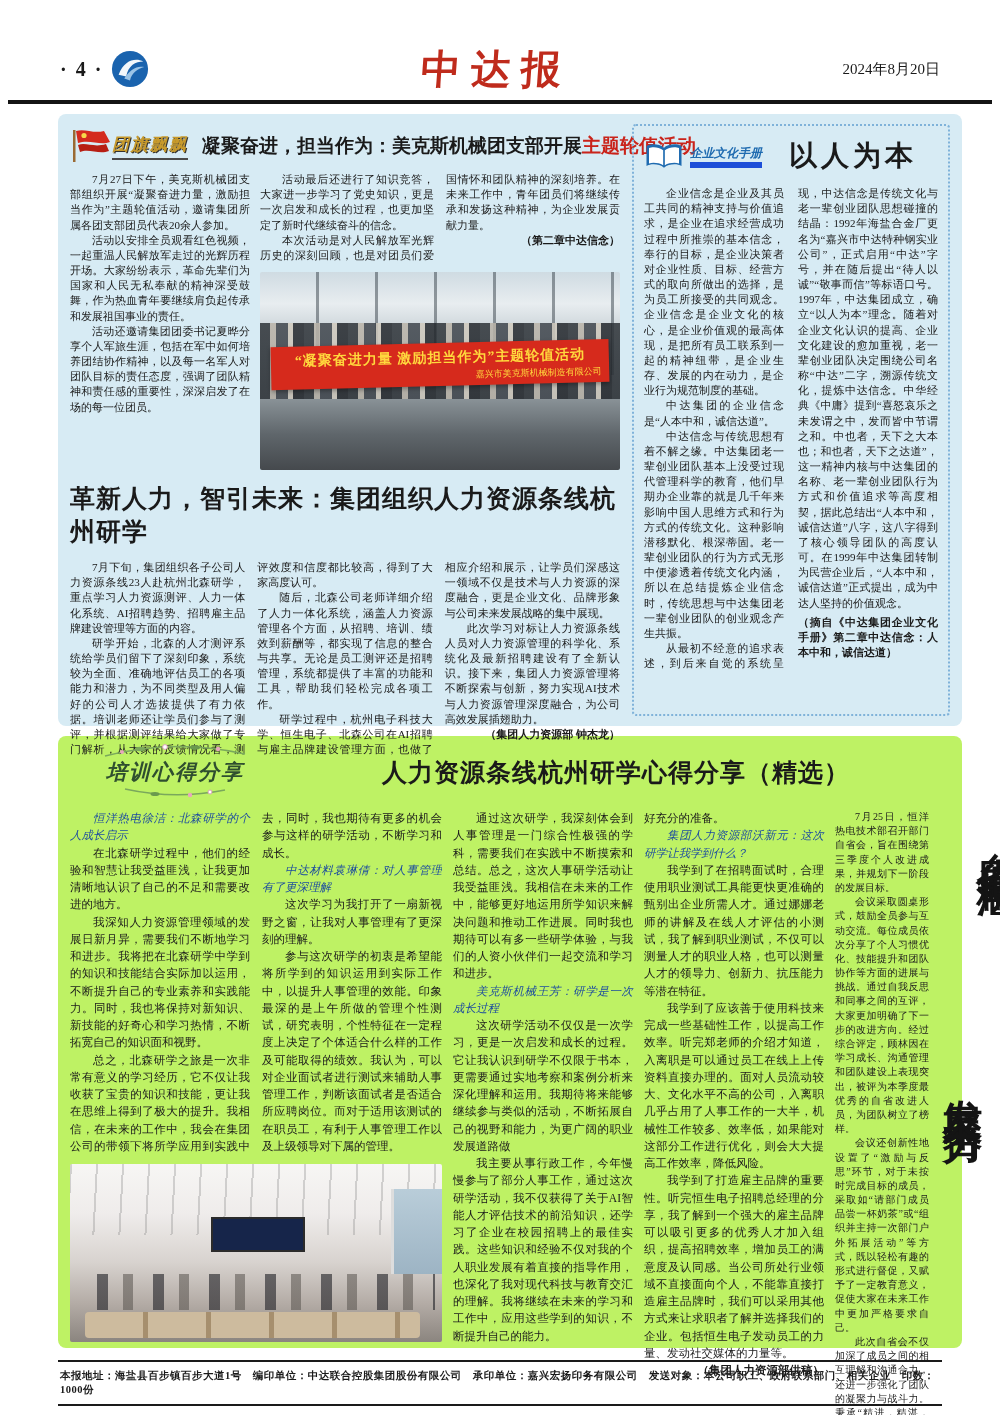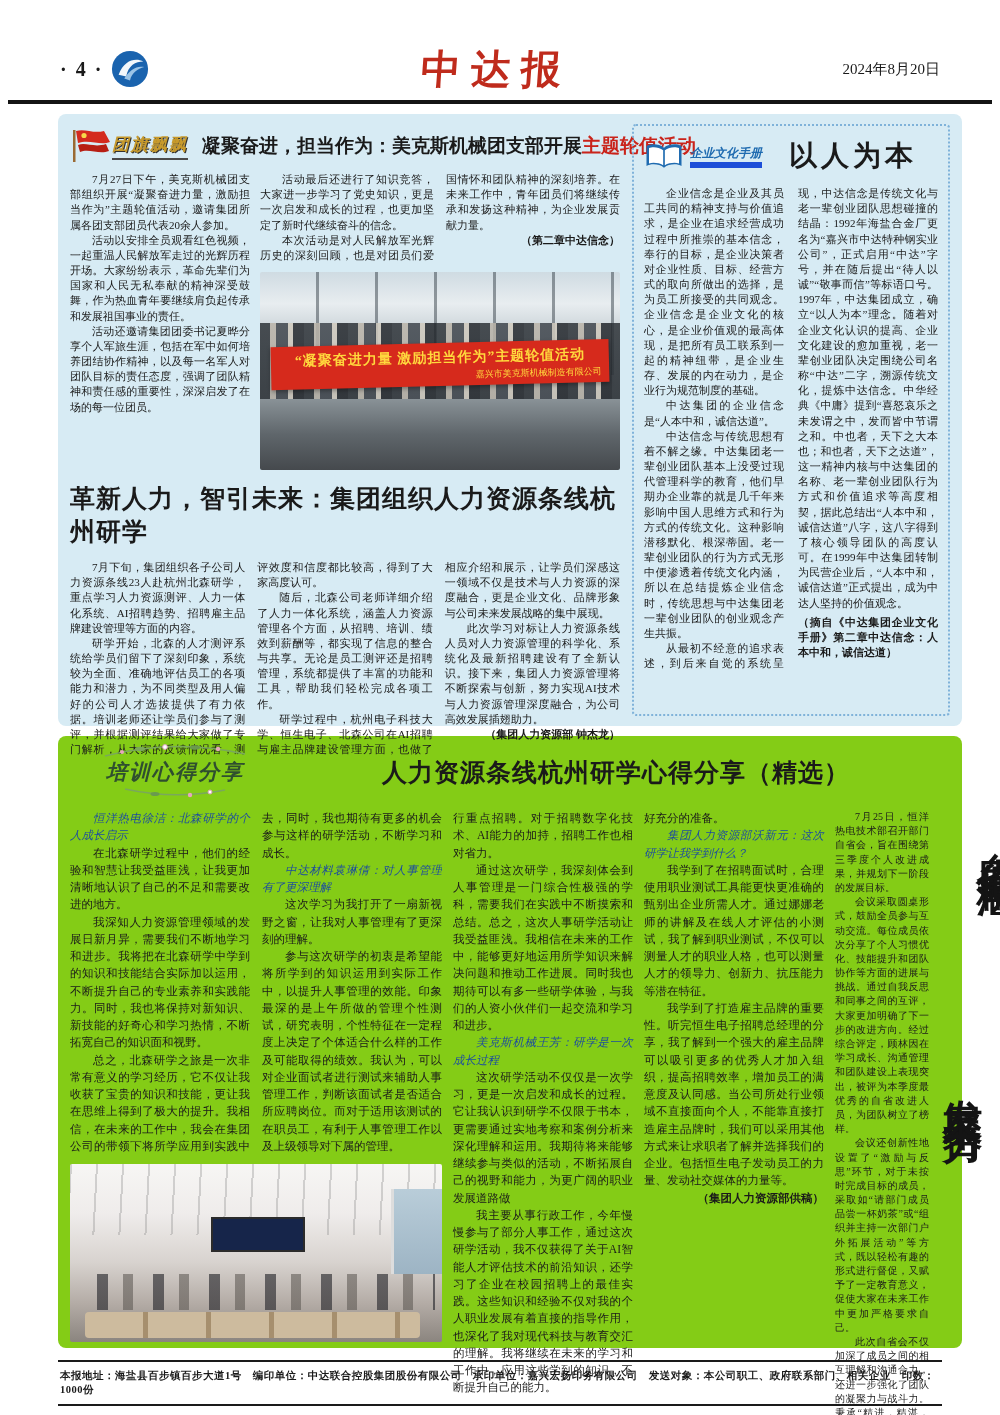--- a/index.html
+++ b/index.html
@@ -88,21 +88,21 @@
   .book-icon{width:40px;height:28px;flex:0 0 auto;}
   .b-tag{font-size:12px;font-weight:bold;font-style:italic;color:#1f6bb0;
     border-bottom:6px solid #1d4ed8;white-space:nowrap;}
   .b-title{flex:1;text-align:center;font-size:28px;font-weight:bold;letter-spacing:4px;}
   .b-cols{column-count:2;column-gap:14px;margin-top:8px;}
   .b-cols p{margin-bottom:0;}
   p.attribution{text-indent:0;font-weight:bold;margin-top:4px;font-family:Liberation Serif, serif;}
 
   
   .bottom-panel{
-    margin:10px 38px 0 58px;background:#84cc16;border-radius:8px;
+    margin:10px 38px 0 58px;background:#bef264;border-radius:8px;
     padding:10px 12px;height:612px;box-sizing:border-box;
   }
   .m-head{position:relative;height:56px;}
   .m-badge{position:absolute;left:2px;top:-2px;width:206px;text-align:center;}
   .m-badge-text{font-size:21px;font-weight:bold;font-style:italic;color:#2f4f2f;letter-spacing:2px;display:block;}
   .sprig{display:block;margin:0 auto;}
   .m-title{margin:0 0 0 212px;text-align:center;font-size:25px;font-weight:bold;padding-top:10px;letter-spacing:1px;}
   .m-body{display:flex;gap:11px;margin-top:8px;}
   .m-body p{font-size:11.5px;line-height:1.5;}
   .m-left{width:372px;flex:0 0 auto;}
@@ -274,31 +274,31 @@
         <div class="photo2">
           <div class="p2-ceiling"></div>
           <div class="p2-screen"></div>
           <div class="p2-window"></div>
           <div class="p2-crowd"></div>
           <div class="p2-table"></div>
         </div>
       </div>
 
       <div class="m-col3">
-        <p class="noindent">行重点招聘。对于招聘数字化技术、AI能力的加持，招聘工作也相对省力。</p>
         <p>通过这次研学，我深刻体会到人事管理是一门综合性极强的学科，需要我们在实践中不断摸索和总结。总之，这次人事研学活动让我受益匪浅。我相信在未来的工作中，能够更好地运用所学知识来解决问题和推动工作进展。同时我也期待可以有多一些研学体验，与我们的人资小伙伴们一起交流和学习和进步。</p>
         <p class="subhead">美克斯机械王芳：研学是一次成长过程</p>
         <p>这次研学活动不仅仅是一次学习，更是一次启发和成长的过程。它让我认识到研学不仅限于书本，更需要通过实地考察和案例分析来深化理解和运用。我期待将来能够继续参与类似的活动，不断拓展自己的视野和能力，为更广阔的职业发展道路做</p>
         <p>我主要从事行政工作，今年慢慢参与了部分人事工作，通过这次研学活动，我不仅获得了关于AI智能人才评估技术的前沿知识，还学习了企业在校园招聘上的最佳实践。这些知识和经验不仅对我的个人职业发展有着直接的指导作用，也深化了我对现代科技与教育交汇的理解。我将继续在未来的学习和工作中，应用这些学到的知识，不断提升自己的能力。</p>
       </div>
 
       <div class="m-col4">
         <p class="noindent">好充分的准备。</p>
         <p class="subhead">集团人力资源部沃新元：这次研学让我学到什么？</p>
         <p>我学到了在招聘面试时，合理使用职业测试工具能更快更准确的甄别出企业所需人才。通过娜娜老师的讲解及在线人才评估的小测试，我了解到职业测试，不仅可以测量人才的职业人格，也可以测量人才的领导力、创新力、抗压能力等潜在特征。</p>
+        <p>我学到了应该善于使用科技来完成一些基础性工作，以提高工作效率。听完郑老师的介绍才知道，入离职是可以通过员工在线上上传资料直接办理的。面对人员流动较大、文化水平不高的公司，入离职几乎占用了人事工作的一大半，机械性工作较多、效率低，如果能对这部分工作进行优化，则会大大提高工作效率，降低风险。</p>
         <p>我学到了打造雇主品牌的重要性。听完恒生电子招聘总经理的分享，我了解到一个强大的雇主品牌可以吸引更多的优秀人才加入组织，提高招聘效率，增加员工的满意度及认同感。当公司所处行业领域不直接面向个人，不能靠直接打造雇主品牌时，我们可以采用其他方式来让求职者了解并选择我们的企业。包括恒生电子发动员工的力量、发动社交媒体的力量等。</p>
         <p class="byline">（集团人力资源部供稿）</p>
       </div>
 
       <div class="m-col5">
         <p>7月25日，恒洋热电技术部召开部门自省会，旨在围绕第三季度个人改进成果，并规划下一阶段的发展目标。</p>
         <p>会议采取圆桌形式，鼓励全员参与互动交流。每位成员依次分享了个人习惯优化、技能提升和团队协作等方面的进展与挑战。通过自我反思和同事之间的互评，大家更加明确了下一步的改进方向。经过综合评定，顾林因在学习成长、沟通管理和团队建设上表现突出，被评为本季度最优秀的自省改进人员，为团队树立了榜样。</p>
         <p>会议还创新性地设置了“激励与反思”环节，对于未按时完成目标的成员，采取如“请部门成员品尝一杯奶茶”或“组织并主持一次部门户外拓展活动”等方式，既以轻松有趣的形式进行督促，又赋予了一定教育意义，促使大家在未来工作中更加严格要求自己。</p>
         <p>此次自省会不仅加深了成员之间的相互理解和沟通合力，还进一步强化了团队的凝聚力与战斗力。秉承“精进，精湛，为我点赞”的口号，技术部将继续保持高昂的工作热情，不断追求专业上的突破与创新，为公司的持续高质量发展贡献力量。</p>
 

